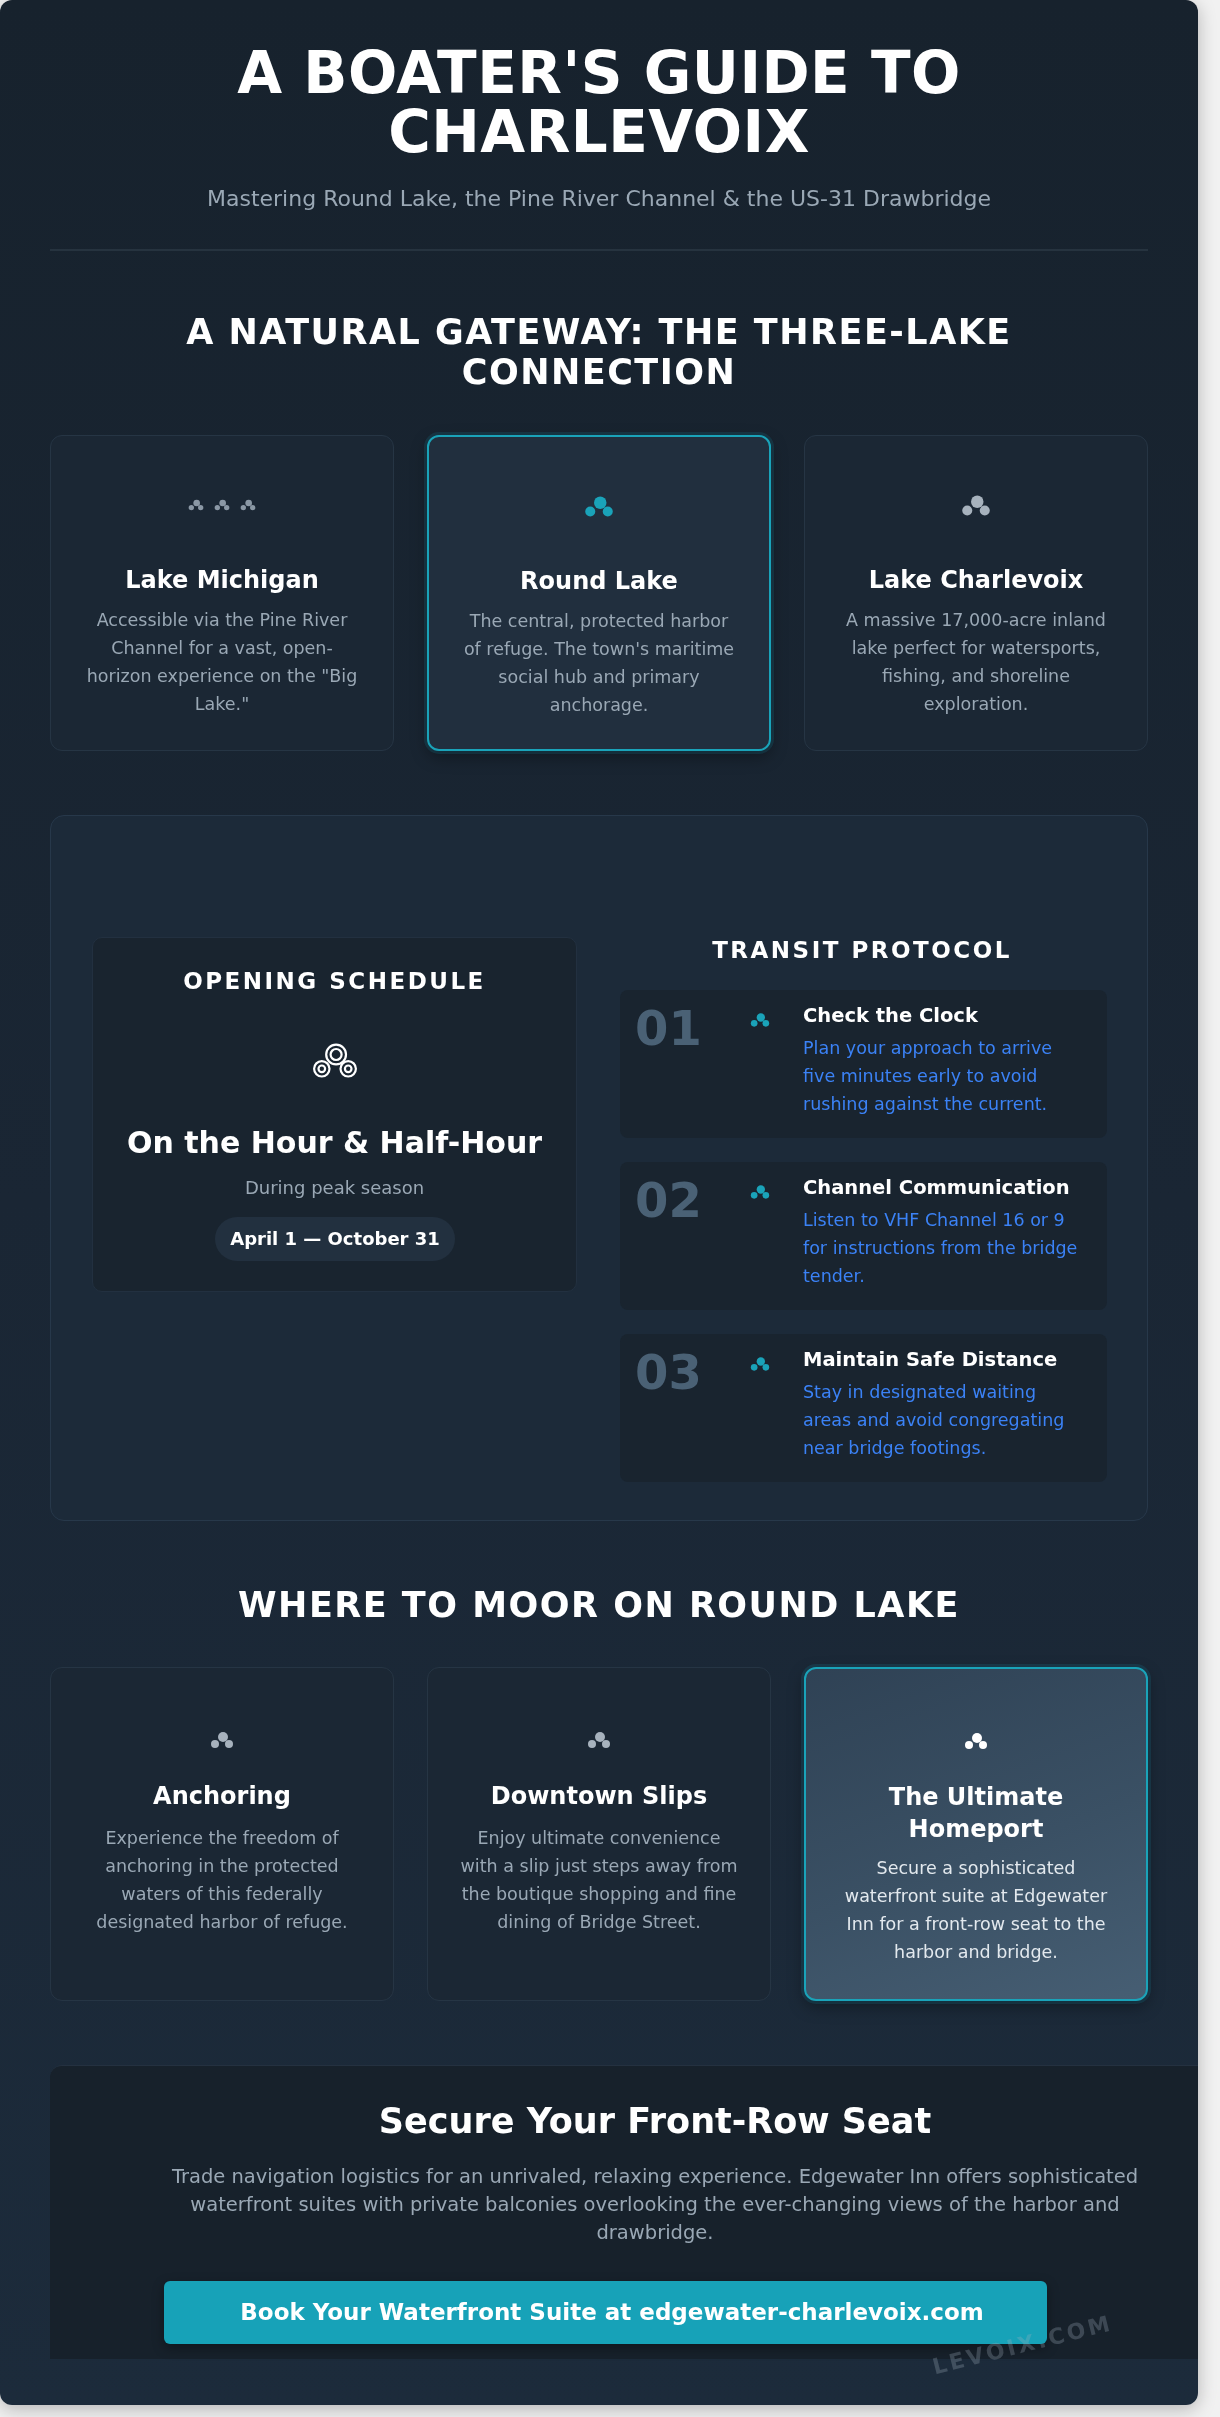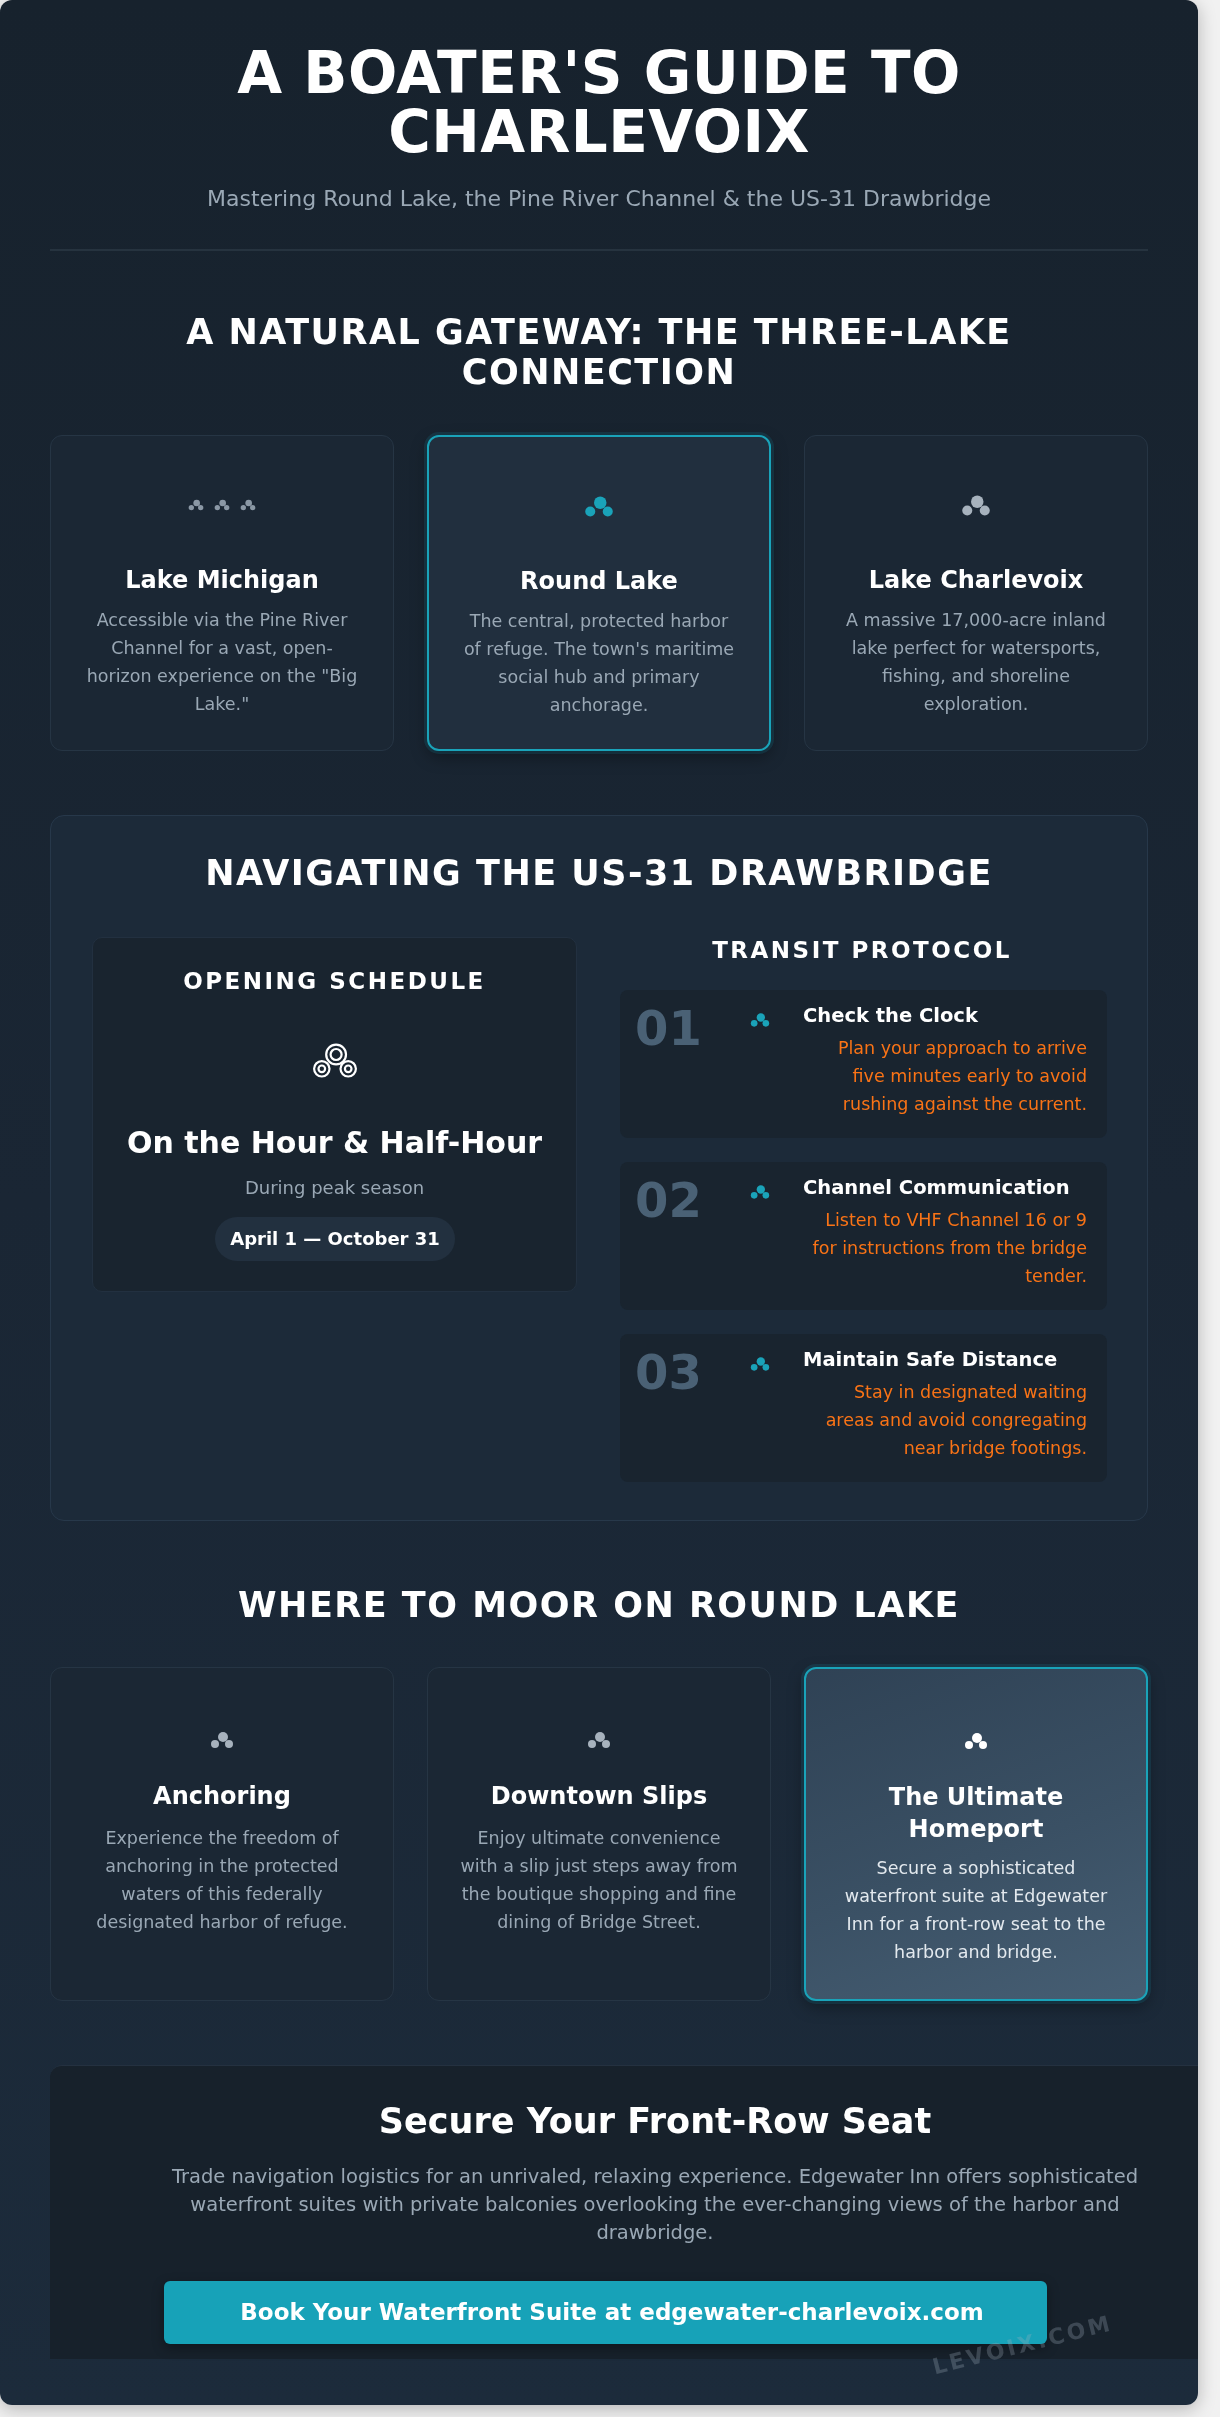--- a/index.html
+++ b/index.html
@@ -60,21 +60,21 @@
   }
 
   .protocol-label { left: 618px; width: 488px; top: 937px; font-size: 23px; font-weight: bold; letter-spacing: 2.5px; text-align: center; }
   .step {
     position: absolute; left: 620px; width: 487px; height: 148px; box-sizing: border-box;
     border-radius: 8px; background: #19242f;
   }
   .step .num { position: absolute; left: 15px; top: 10px; font-size: 48px; font-weight: bold; color: #4a6175; }
   .step .sicon { position: absolute; left: 130px; top: 20px; width: 20px; height: 20px; }
   .step .stitle { position: absolute; left: 183px; top: 14px; font-size: 19.5px; font-weight: bold; }
-  .step .stext { position: absolute; left: 183px; right: 20px; top: 44px; font-size: 17.5px; line-height: 28px; color: #f97316; text-align: right; }
+  .step .stext { position: absolute; left: 183px; right: 20px; top: 44px; font-size: 17.5px; line-height: 28px; color: #3b82f6; }
 
   .card.moor { top: 1667px; width: 344px; height: 334px; }
   .card.moor .icon { top: 58px; }
   .card.moor .card-title { top: 112px; }
   .card.moor .card-text { top: 156px; }
   .card.homeport {
     background: linear-gradient(160deg, #2f4255 0%, #3a5064 55%, #465e73 100%);
     border: 2px solid #1aa3b9;
     box-shadow: 0 0 0 3px rgba(26,163,185,0.15), 0 6px 16px rgba(0,0,0,0.35);
   }
@@ -163,21 +163,20 @@
     <div class="icon">
       <svg width="30" height="25" style="fill:#a7b2bd">
           <use href="#cluster"></use>
         </svg>
     </div>
     <div class="card-title">Lake Charlevoix</div>
     <div class="card-text">A massive 17,000-acre inland lake perfect for watersports, fishing, and shoreline exploration.</div>
   </div>
 
   <div class="abs panel"></div>
-  <div class="abs sec-heading" style="top:853px;">NAVIGATING THE US-31 DRAWBRIDGE</div>
 
   <div class="abs schedule">
     <div class="label">OPENING SCHEDULE</div>
     <div class="icon">
       <svg width="44" height="40" style="color:#ffffff">
           <use href="#cluster-outline"></use>
         </svg>
     </div>
     <div class="big">On the Hour &amp; Half-Hour</div>
     <div class="small">During peak season</div>

